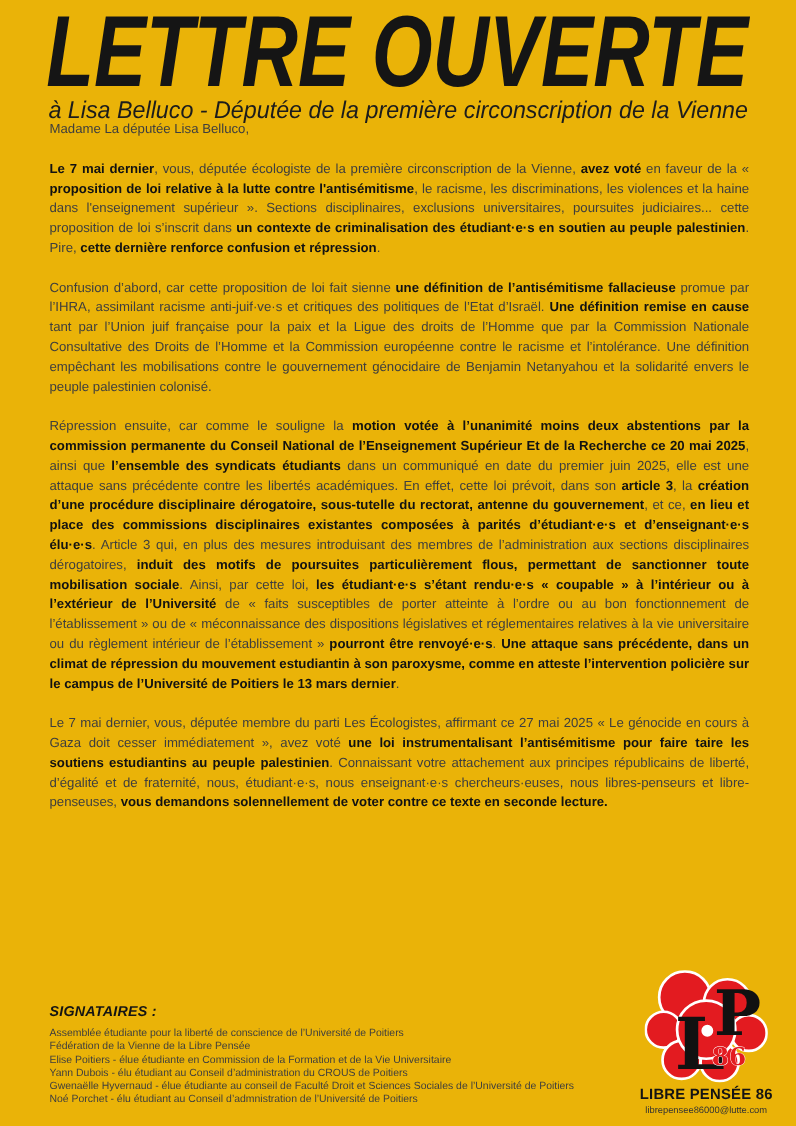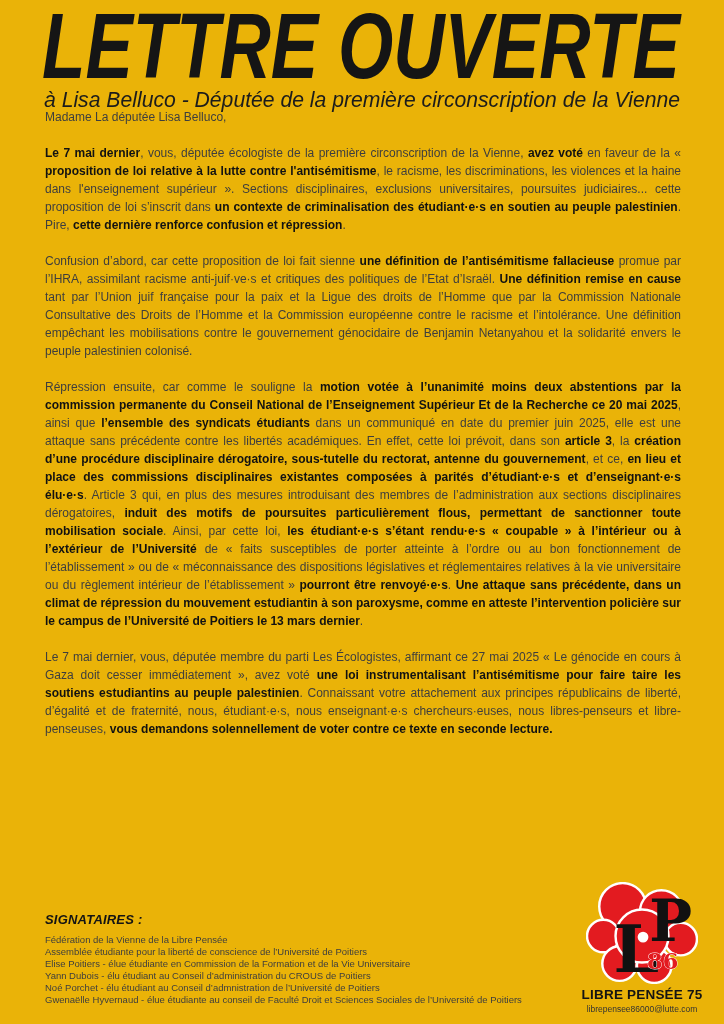--- a/index.html
+++ b/index.html
@@ -44,42 +44,42 @@
     <p class="salutation">Madame La députée Lisa Belluco,</p>
     <p class="para"><b>Le 7 mai dernier</b><span>, vous, députée écologiste de la première circonscription de la Vienne, </span><b>avez voté</b><span> en faveur de la « </span><b>proposition de loi relative à la lutte contre l'antisémitisme</b><span>, le racisme, les discriminations, les violences et la haine dans l'enseignement supérieur ». Sections disciplinaires, exclusions universitaires, poursuites judiciaires... cette proposition de loi s’inscrit dans </span><b>un contexte de criminalisation des étudiant·e·s en soutien au peuple palestinien</b><span>. Pire, </span><b>cette dernière renforce confusion et répression</b><span>.</span></p>
     <p class="para"><span>Confusion d’abord, car cette proposition de loi fait sienne </span><b>une définition de l’antisémitisme fallacieuse</b><span> promue par l’IHRA, assimilant racisme anti-juif·ve·s et critiques des politiques de l’Etat d’Israël. </span><b>Une définition remise en cause</b><span> tant par l’Union juif française pour la paix et la Ligue des droits de l’Homme que par la Commission Nationale Consultative des Droits de l’Homme et la Commission européenne contre le racisme et l’intolérance. Une définition empêchant les mobilisations contre le gouvernement génocidaire de Benjamin Netanyahou et la solidarité envers le peuple palestinien colonisé.</span></p>
     <p class="para"><span>Répression ensuite, car comme le souligne la </span><b>motion votée à l’unanimité moins deux abstentions par la commission permanente du Conseil National de l’Enseignement Supérieur Et de la Recherche ce 20 mai 2025</b><span>, ainsi que </span><b>l’ensemble des syndicats étudiants</b><span> dans un communiqué en date du premier juin 2025, elle est une attaque sans précédente contre les libertés académiques. En effet, cette loi prévoit, dans son </span><b>article 3</b><span>, la </span><b>création d’une procédure disciplinaire dérogatoire, sous-tutelle du rectorat, antenne du gouvernement</b><span>, et ce, </span><b>en lieu et place des commissions disciplinaires existantes composées à parités d’étudiant·e·s et d’enseignant·e·s élu·e·s</b><span>. Article 3 qui, en plus des mesures introduisant des membres de l’administration aux sections disciplinaires dérogatoires, </span><b>induit des motifs de poursuites particulièrement flous, permettant de sanctionner toute mobilisation sociale</b><span>. Ainsi, par cette loi, </span><b>les étudiant·e·s s’étant rendu·e·s « coupable » à l’intérieur ou à l’extérieur de l’Université</b><span> de « faits susceptibles de porter atteinte à l’ordre ou au bon fonctionnement de l’établissement » ou de « méconnaissance des dispositions législatives et réglementaires relatives à la vie universitaire ou du règlement intérieur de l’établissement » </span><b>pourront être renvoyé·e·s</b><span>. </span><b>Une attaque sans précédente, dans un climat de répression du mouvement estudiantin à son paroxysme, comme en atteste l’intervention policière sur le campus de l’Université de Poitiers le 13 mars dernier</b><span>.</span></p>
     <p class="para"><span>Le 7 mai dernier, vous, députée membre du parti Les Écologistes, affirmant ce 27 mai 2025 « Le génocide en cours à Gaza doit cesser immédiatement », avez voté </span><b>une loi instrumentalisant l’antisémitisme pour faire taire les soutiens estudiantins au peuple palestinien</b><span>. Connaissant votre attachement aux principes républicains de liberté, d’égalité et de fraternité, nous, étudiant·e·s, nous enseignant·e·s chercheurs·euses, nous libres-penseurs et libre-penseuses, </span><b>vous demandons solennellement de voter contre ce texte en seconde lecture.</b></p>
   </div>
 
   <div class="signatures">
     <div class="sig-heading">SIGNATAIRES :</div>
     <div class="sig-list">
+        <div class="sig-item">Assemblée étudiante pour la liberté de conscience de l’Université de Poitiers</div>
         <div class="sig-item">Fédération de la Vienne de la Libre Pensée</div>
-        <div class="sig-item">Assemblée étudiante pour la liberté de conscience de l’Université de Poitiers</div>
         <div class="sig-item">Elise Poitiers - élue étudiante en Commission de la Formation et de la Vie Universitaire</div>
         <div class="sig-item">Yann Dubois - élu étudiant au Conseil d’administration du CROUS de Poitiers</div>
+        <div class="sig-item">Gwenaëlle Hyvernaud - élue étudiante au conseil de Faculté Droit et Sciences Sociales de l’Université de Poitiers</div>
         <div class="sig-item">Noé Porchet - élu étudiant au Conseil d’admnistration de l’Université de Poitiers</div>
-        <div class="sig-item">Gwenaëlle Hyvernaud - élue étudiante au conseil de Faculté Droit et Sciences Sociales de l’Université de Poitiers</div>
       </div>
   </div>
 
   <div class="logo">
     <svg class="logo-flower" width="112" height="102" viewBox="0 0 110 100">
       <g stroke="#ffffff" stroke-width="2.4">
         <circle cx="36" cy="24" r="23" fill="#e31b20"></circle>
         <circle cx="74" cy="29" r="21" fill="#e31b20"></circle>
         <circle cx="17" cy="53" r="16" fill="#e31b20"></circle>
         <circle cx="93" cy="56" r="16" fill="#e31b20"></circle>
         <circle cx="33" cy="80" r="17" fill="#e31b20"></circle>
         <circle cx="67" cy="82" r="17" fill="#e31b20"></circle>
         <circle cx="55" cy="53" r="26" fill="#e31b20"></circle>
       </g>
       <text x="27" y="88" font-family="DejaVu Serif, serif" font-weight="bold" font-size="64" fill="#111111">L</text>
       <text x="62" y="58" font-family="DejaVu Serif, serif" font-weight="bold" font-size="56" fill="#111111">P</text>
       <circle cx="56" cy="54" r="6.5" fill="#ffffff" stroke-width="2.4" stroke="#e31b20"></circle>
       <text x="60" y="85" font-family="DejaVu Serif, serif" font-weight="bold" font-size="22" stroke="#ffffff" stroke-width="0.8" paint-order="stroke" fill="#e31b20">86</text>
     </svg>
-    <div class="logo-name">LIBRE PENSÉE 75</div>
+    <div class="logo-name">LIBRE PENSÉE 86</div>
     <div class="logo-email">librepensee86000@lutte.com</div>
   </div>
 
 </div>
 
 </body></html>

